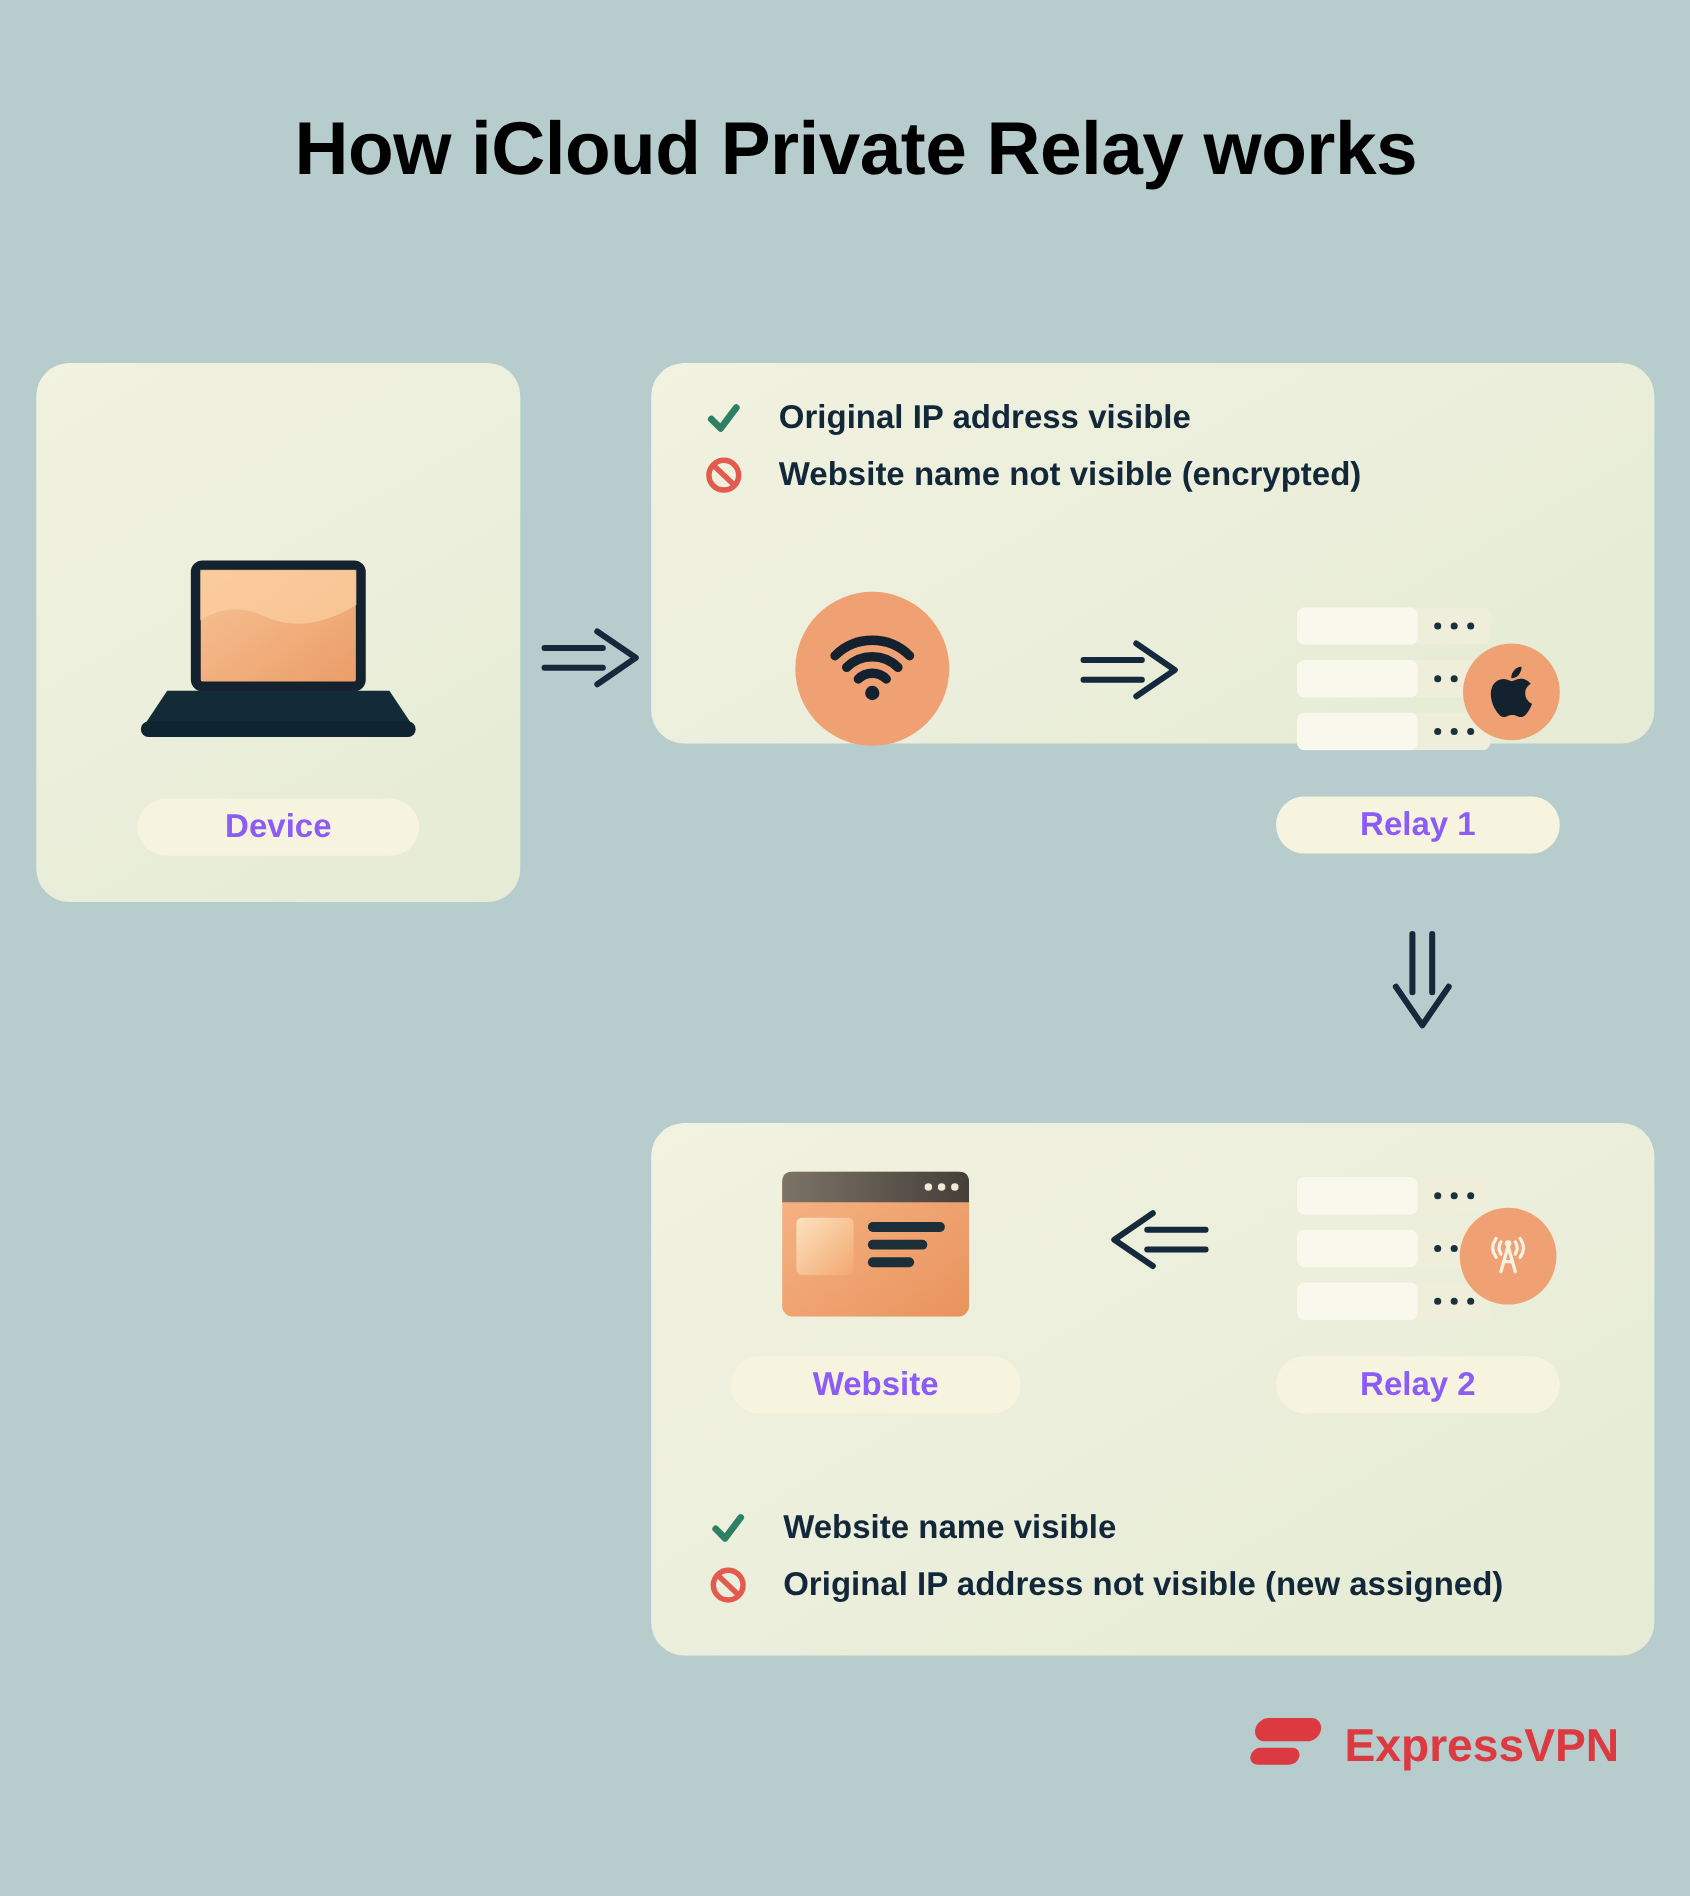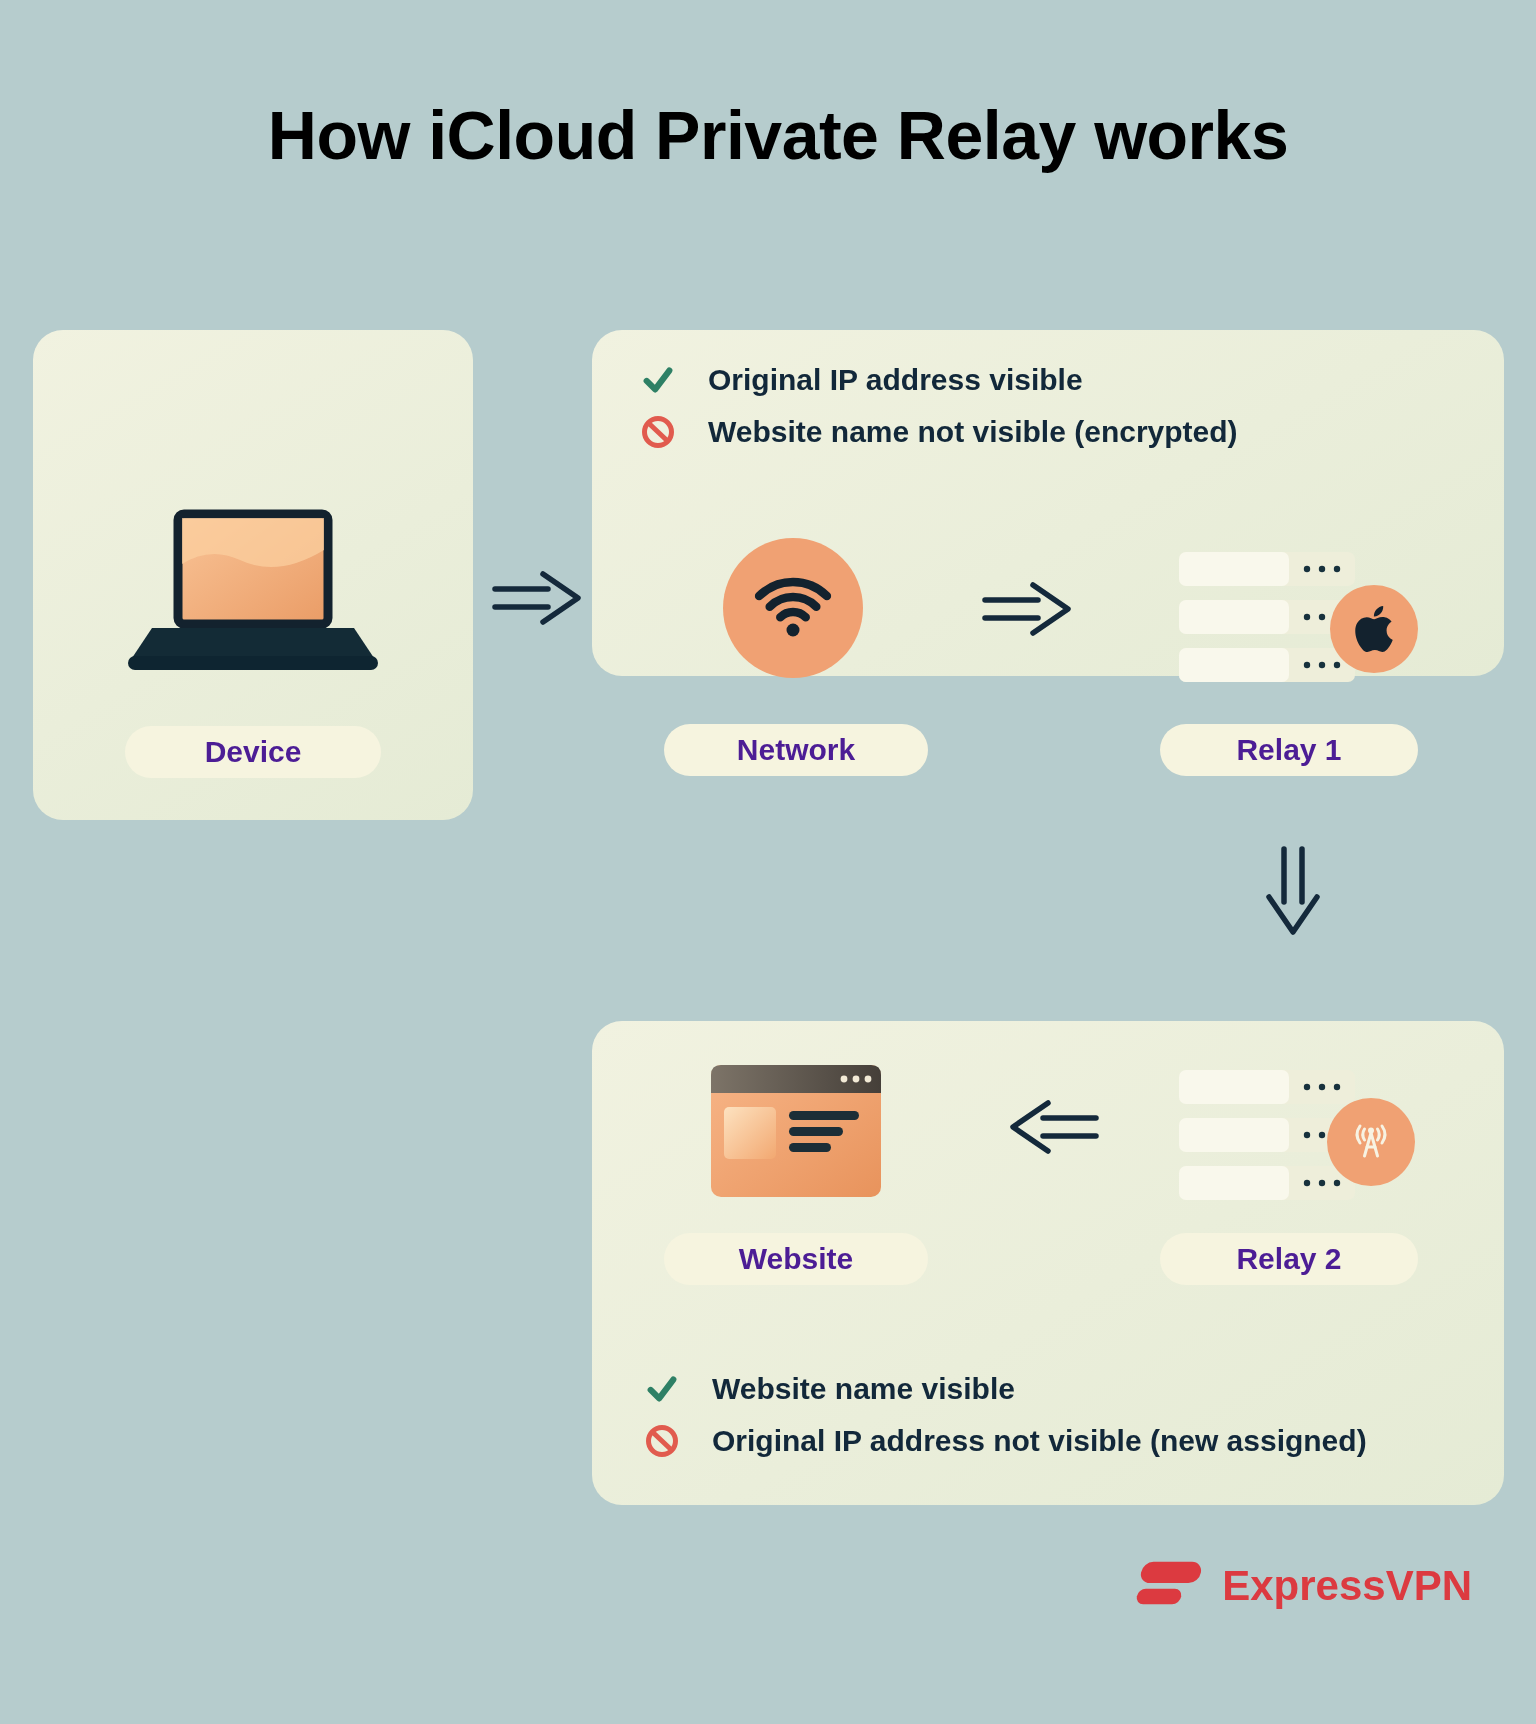--- a/index.html
+++ b/index.html
@@ -9,21 +9,21 @@
   .title{position:absolute;top:86px;left:0;width:100%;margin:10px;text-align:center;
          font-size:68px;font-weight:bold;color:#000000;letter-spacing:-0.5px;}
 
   .card{position:absolute;background:linear-gradient(150deg,#f1f2e0 0%,#eaeeda 55%,#e5ebd5 100%);
         border-radius:30px;}
   .device-card{left:33px;top:330px;width:440px;height:490px;}
   .top-card{left:592px;top:330px;width:912px;height:346px;}
   .bottom-card{left:592px;top:1021px;width:912px;height:484px;}
 
   .pill{position:absolute;display:flex;align-items:center;justify-content:center;
-        background:#f6f4df;border-radius:28px;font-size:30px;font-weight:bold;color:#4c1d95;}
+        background:#f6f4df;border-radius:28px;font-size:30px;font-weight:bold;color:#8b5cf6;}
   .device-pill{left:92px;bottom:42px;width:256px;height:52px;}
   .network-pill{left:72px;top:394px;width:264px;height:52px;}
   .relay1-pill{left:568px;top:394px;width:258px;height:52px;}
   .website-pill{left:72px;top:212px;width:264px;height:52px;}
   .relay2-pill{left:568px;top:212px;width:258px;height:52px;}
 
   .laptop{position:absolute;left:95px;top:176px;width:250px;height:168px;}
 
   .bullets{position:absolute;display:flex;flex-direction:column;gap:16px;}
   .top-bullets{left:48px;top:32px;}
@@ -116,23 +116,20 @@
 
     <div class="orange-circle wifi-circle">
       <svg width="96" height="96" viewBox="0 0 96 96">
         <g fill="none" stroke="#13222e" stroke-width="8.5" stroke-linecap="round">
           <path d="M35.3,57.3 A18,18 0 0 1 60.7,57.3"></path>
           <path d="M24.7,46.7 A33,33 0 0 1 71.3,46.7"></path>
           <path d="M14.1,36.1 A48,48 0 0 1 81.9,36.1"></path>
         </g>
         <circle cx="48" cy="70" r="6.5" fill="#13222e"></circle>
       </svg>
-    </div>
-    <div class="pill network-pill">
-      <span>Network</span>
     </div>
 
     <div class="arrow arrow-r2">
       <svg width="92" height="62" viewBox="0 0 92 62" fill="none">
         <g stroke="#14293b" stroke-width="5.5" stroke-linecap="round" stroke-linejoin="round">
           <path d="M3,22 H56"></path>
             <path d="M3,40 H56"></path>
             <path d="M51,7 L86,31 L51,55"></path>
         </g>
       </svg>

